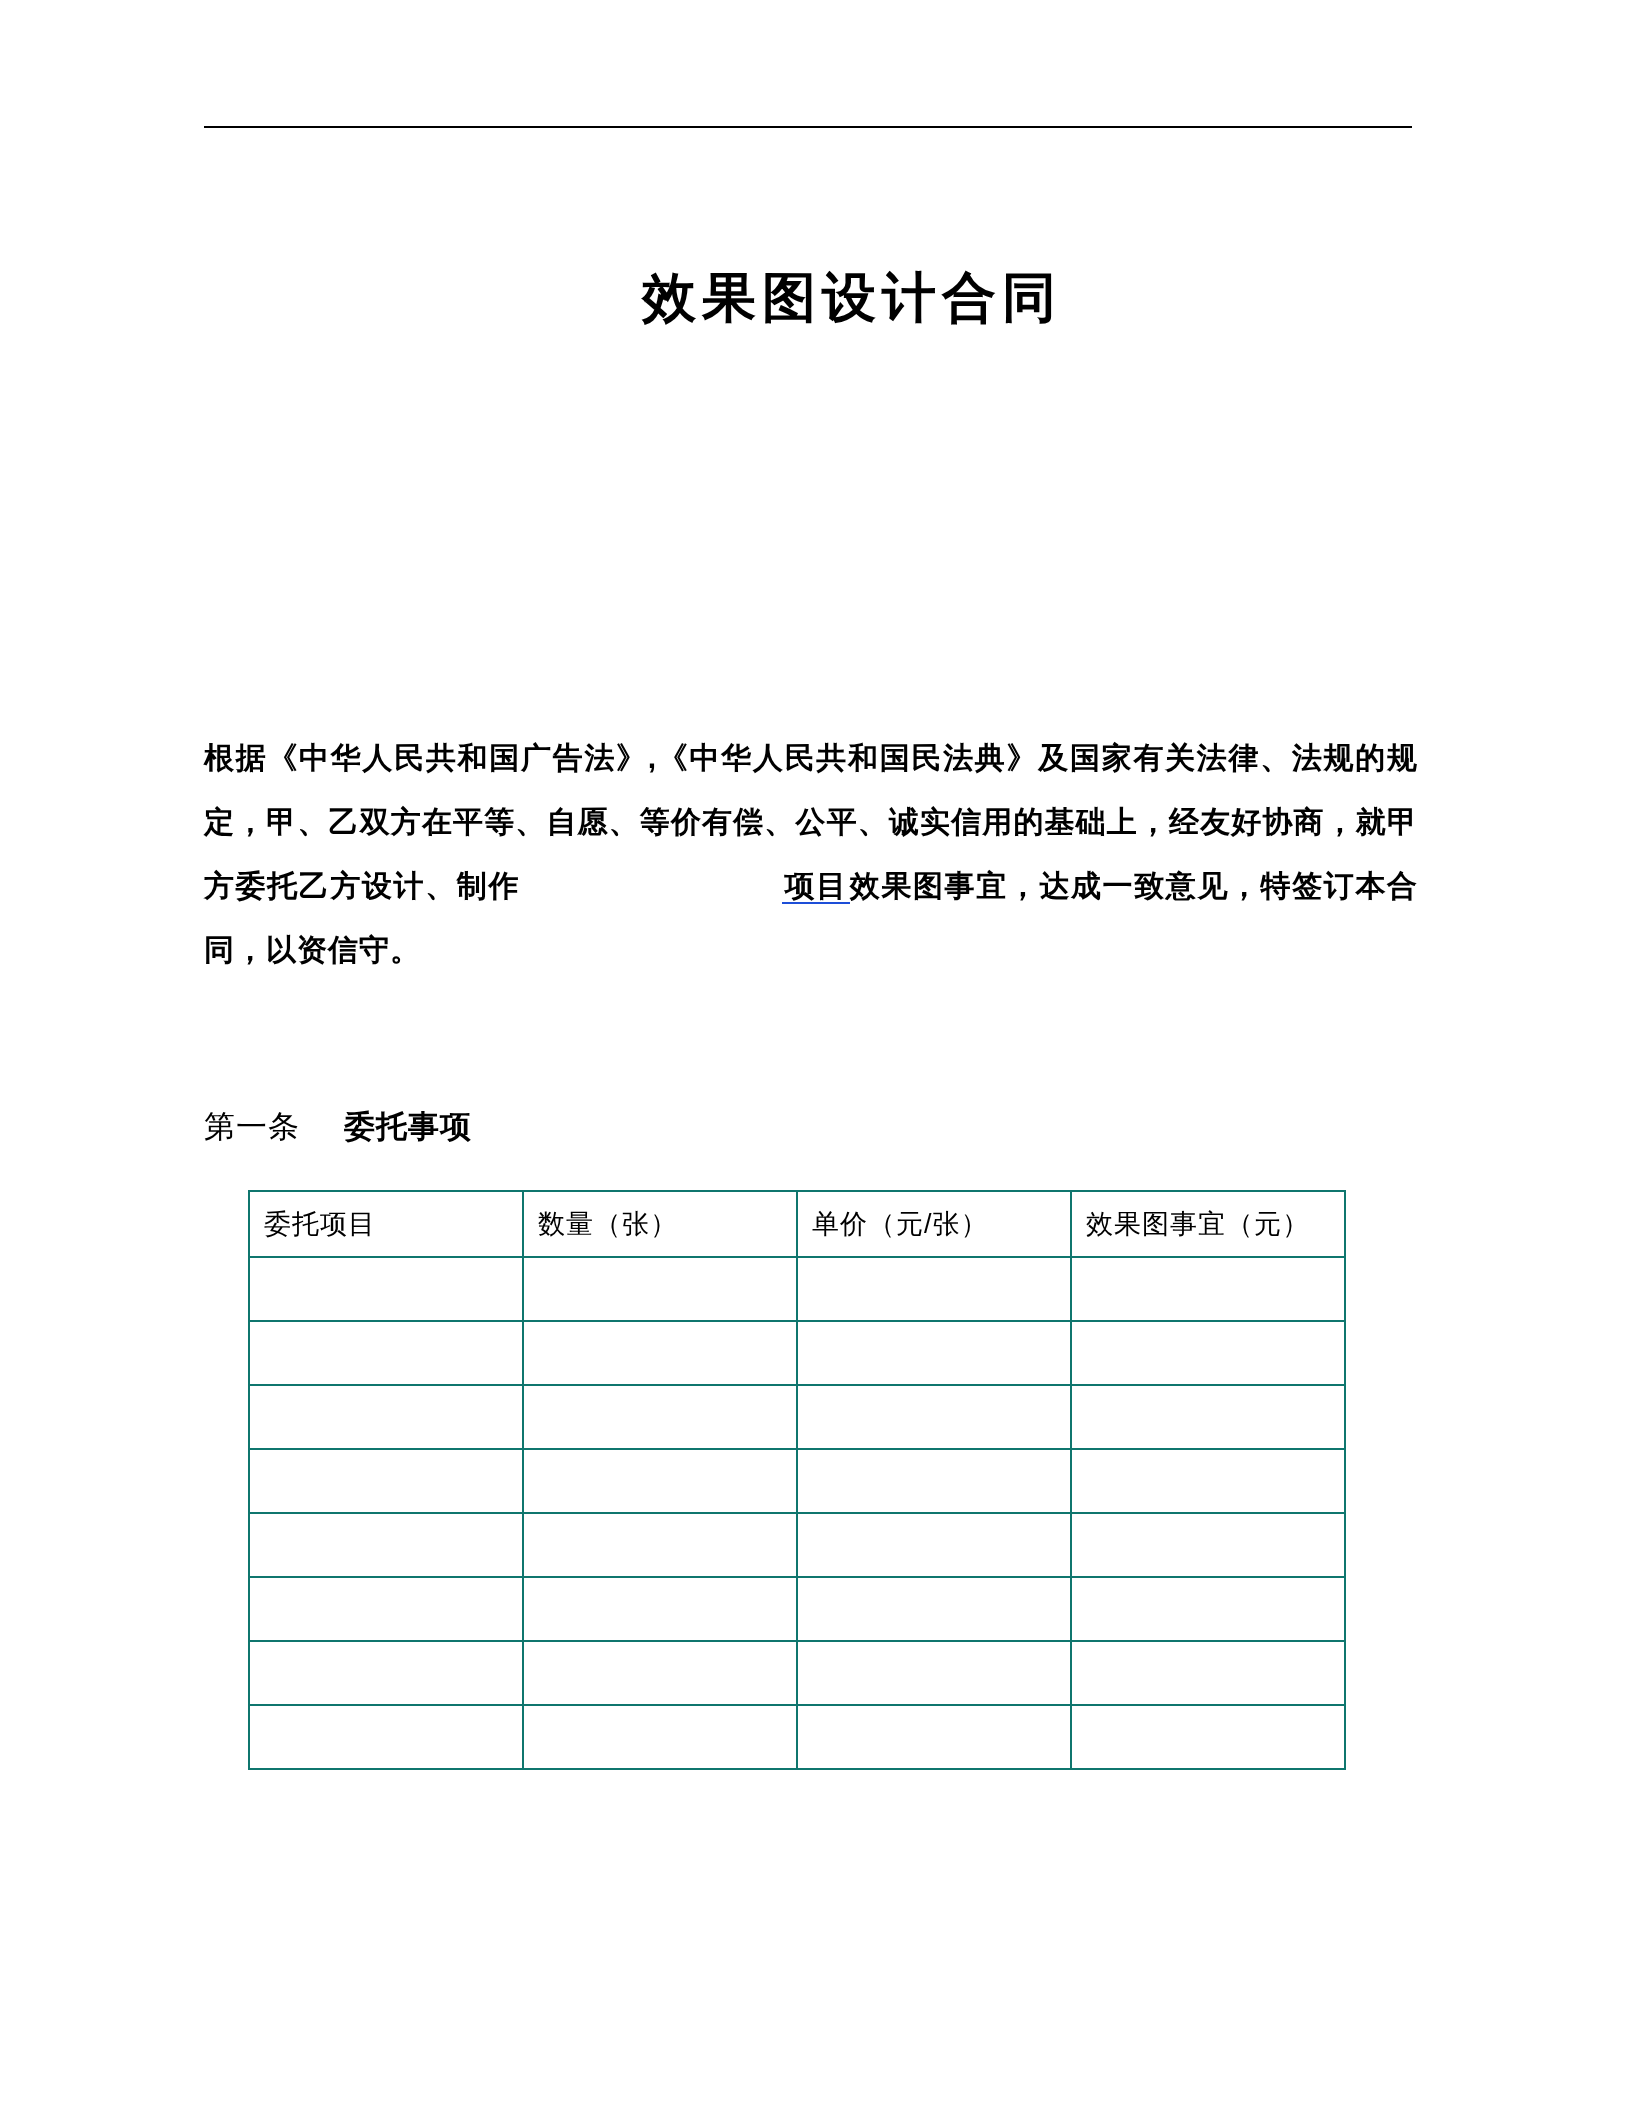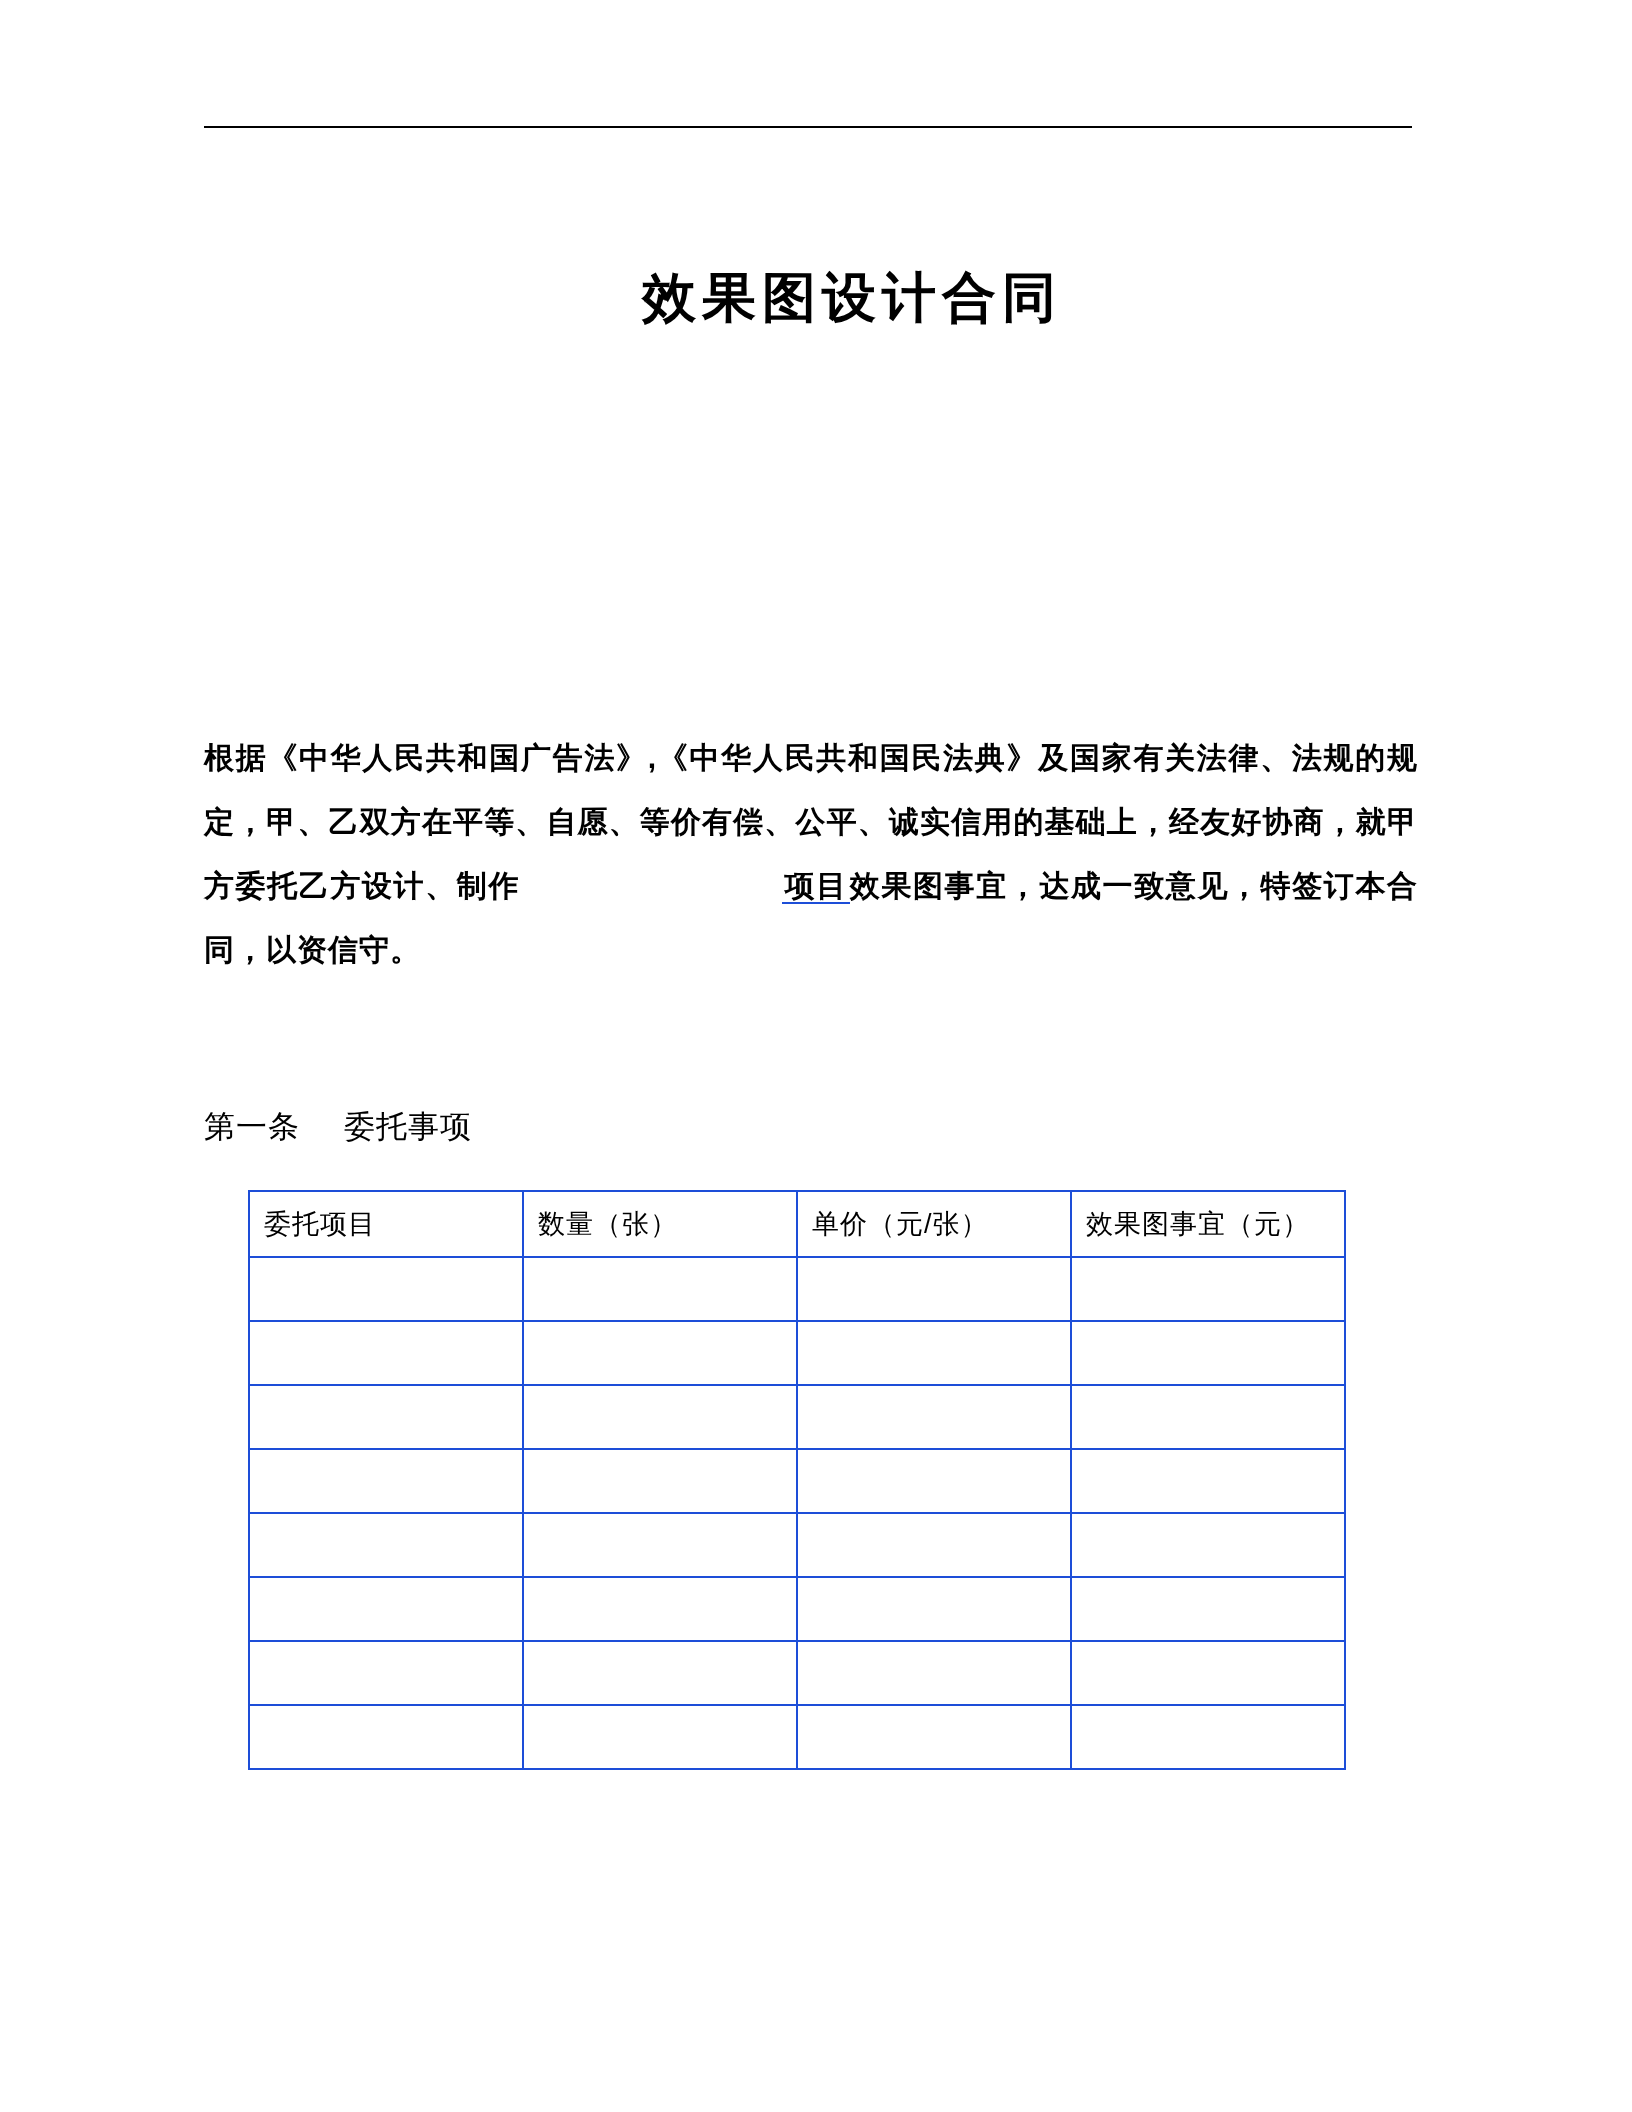--- a/index.html
+++ b/index.html
@@ -85,33 +85,33 @@
     position: absolute;
     top: 1066px;
     left: 204px;
     display: flex;
     align-items: baseline;
     font-size: 31px;
     letter-spacing: 1px;
     margin-top: 40px;
   }
   .section-number { font-weight: normal; }
-  .section-title { font-weight: normal; margin-left: 44px; }
+  .section-title { font-weight: bold; margin-left: 44px; }
 
   table.commission-table {
     position: absolute;
     top: 1190px;
     left: 248px;
     width: 1098px;
     border-collapse: collapse;
     table-layout: fixed;
   }
   table.commission-table th,
   table.commission-table td {
-    border: 2px solid #1d4ed8;
+    border: 2px solid #0f766e;
     padding-left: 14px;
     text-align: left;
     vertical-align: middle;
   }
   table.commission-table th {
     height: 66px;
     font-size: 27px;
     font-weight: normal;
     letter-spacing: 1px;
     white-space: nowrap;

